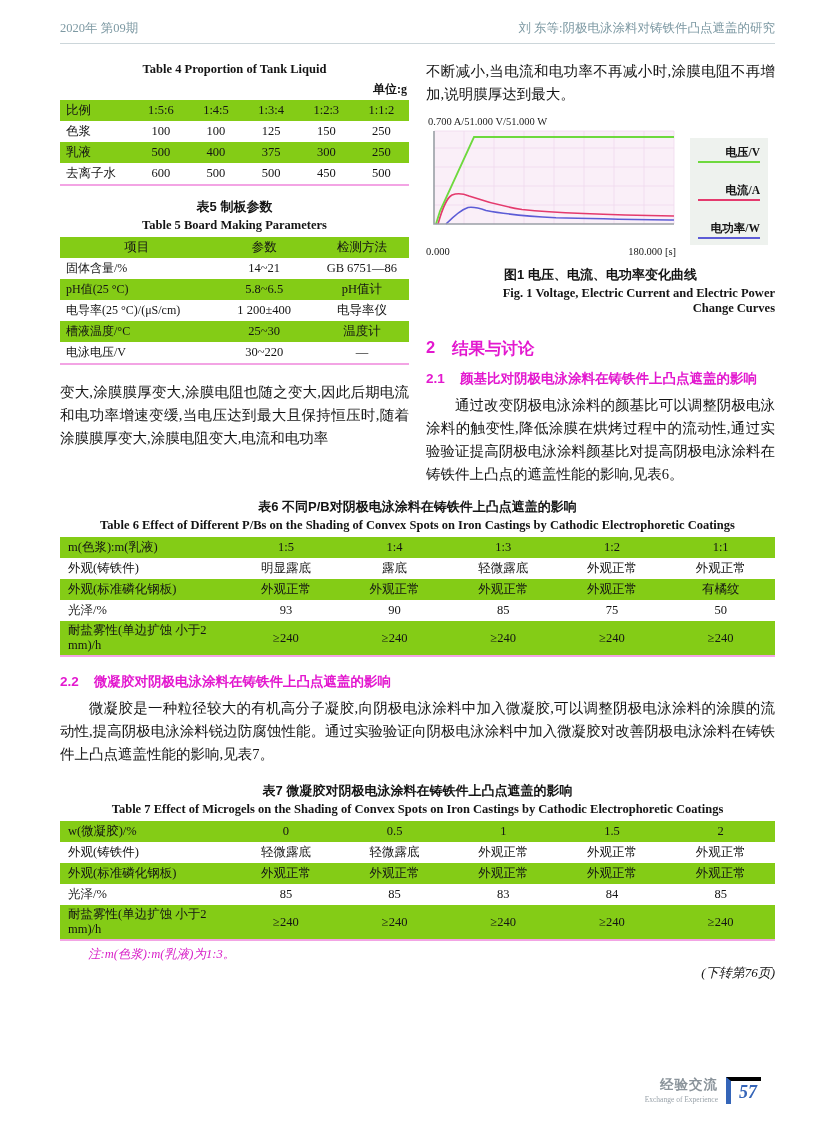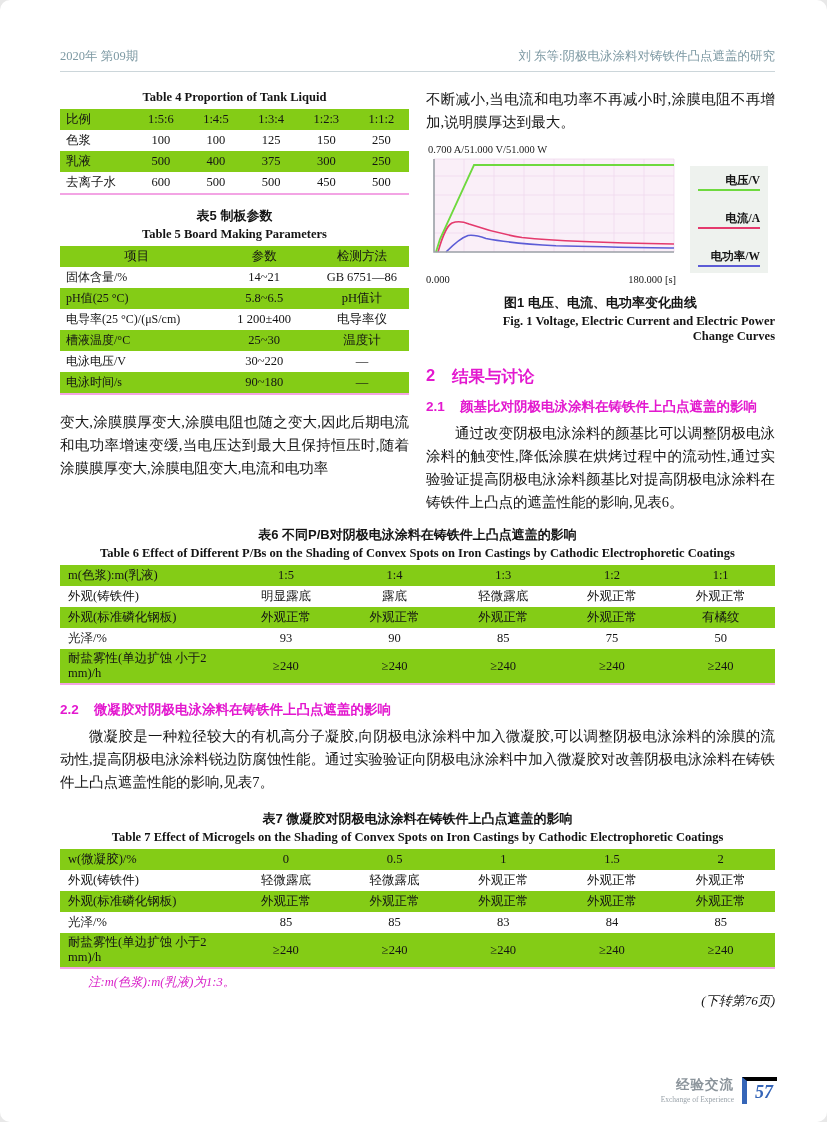--- a/index.html
+++ b/index.html
@@ -1,23 +1,22 @@
 <!DOCTYPE html>
 <html><head>
 <meta charset="utf-8">
 <style>
   * { margin:0; padding:0; box-sizing:border-box; }
   html,body { background:#e8e8e8; }
   .page {
     width:827px; height:1122px; margin:0 auto; background:#ffffff;
     position:relative; overflow:hidden;
-    padding:48px 52px 0 60px;
+    padding:20px 52px 0 60px;
     font-family:"Liberation Serif","DejaVu Serif",serif;
     color:#141414;
-    border-radius:10px;
   }
   
   .pg-header {
     display:flex; justify-content:space-between; align-items:flex-end;
     font-size:12.5px; color:#7d99a3; padding-bottom:6px;
     border-bottom:1px solid #ccd6da; margin-bottom:16px;
   }
   
   .two-col { display:flex; gap:17px; }
   .col { flex:1 1 0; min-width:0; }
@@ -56,21 +55,21 @@
   .h2 { color:#e318cf; font-family:"Liberation Sans","DejaVu Sans",sans-serif; font-weight:bold; font-size:16.5px; margin:22px 0 8px 0; display:flex; }
   .h2 .num { width:26px; }
   .h3 { color:#e318cf; font-family:"Liberation Sans","DejaVu Sans",sans-serif; font-weight:bold; font-size:13.5px; line-height:21px; display:flex; margin:4px 0 5px 0; }
   .h3 .num { width:34px; flex:0 0 34px; }
   
   .fullsec { margin-top:12px; }
   .note-row { display:flex; justify-content:space-between; align-items:flex-start; margin-top:5px; }
   .tbl-note { color:#d81fc8; font-style:italic; font-size:12.5px; margin-left:28px; }
   .continue { font-style:italic; font-size:13px; margin-top:18px; }
   
-  .pg-footer { position:absolute; right:50px; bottom:18px; display:flex; align-items:flex-end; }
+  .pg-footer { position:absolute; right:66px; bottom:18px; display:flex; align-items:flex-end; }
   .footer-text { text-align:right; margin-right:8px; }
   .footer-cn { font-family:"Liberation Sans","DejaVu Sans",sans-serif; font-weight:bold; font-size:13.5px; color:#8b949b; letter-spacing:1px; }
   .footer-en { font-size:7.5px; color:#9aa3aa; margin-top:1px; }
   .footer-page { border-top:4px solid #000000; padding:1px 4px 2px 8px; border-left:5px solid #3565b8; }
   .footer-num { font-style:italic; font-weight:bold; font-size:18px; color:#3565b8; line-height:20px; }
   .mid-sec { margin-top:14px; }
 </style>
 </head>
 <body>
 
@@ -78,20 +77,21 @@
 
   <div class="pg-header">
     <span>2020年 第09期</span>
     <span>刘  东等:阴极电泳涂料对铸铁件凸点遮盖的研究</span>
   </div>
 
   <div class="two-col">
 
     <div class="col">
       <div class="tbl-title-en">Table 4  Proportion of Tank Liquid</div>
+      <div class="unit-label">单位:g</div>
       <table class="t4 tbl-bottom">
         <colgroup>
             <col style="width:21%">
             <col style="width:15.8%">
             <col style="width:15.8%">
             <col style="width:15.8%">
             <col style="width:15.8%">
             <col style="width:15.8%">
           </colgroup>
         <tbody>
@@ -161,25 +161,20 @@
           <td>电导率仪</td>
         </tr>
         <tr class="pink">
           <td class="lbl">槽液温度/°C</td>
           <td>25~30</td>
           <td>温度计</td>
         </tr>
         <tr>
           <td class="lbl">电泳电压/V</td>
           <td>30~220</td>
-          <td>—</td>
-        </tr>
-        <tr class="pink">
-          <td class="lbl">电泳时间/s</td>
-          <td>90~180</td>
           <td>—</td>
         </tr>
       </tbody>
         </table>
 
       <p class="para" style="margin-top:16px">变大,涂膜膜厚变大,涂膜电阻也随之变大,因此后期电流和电功率增速变缓,当电压达到最大且保持恒压时,随着涂膜膜厚变大,涂膜电阻变大,电流和电功率</p>
     </div>
 
     <div class="col">
       <p class="para">不断减小,当电流和电功率不再减小时,涂膜电阻不再增加,说明膜厚达到最大。</p>

